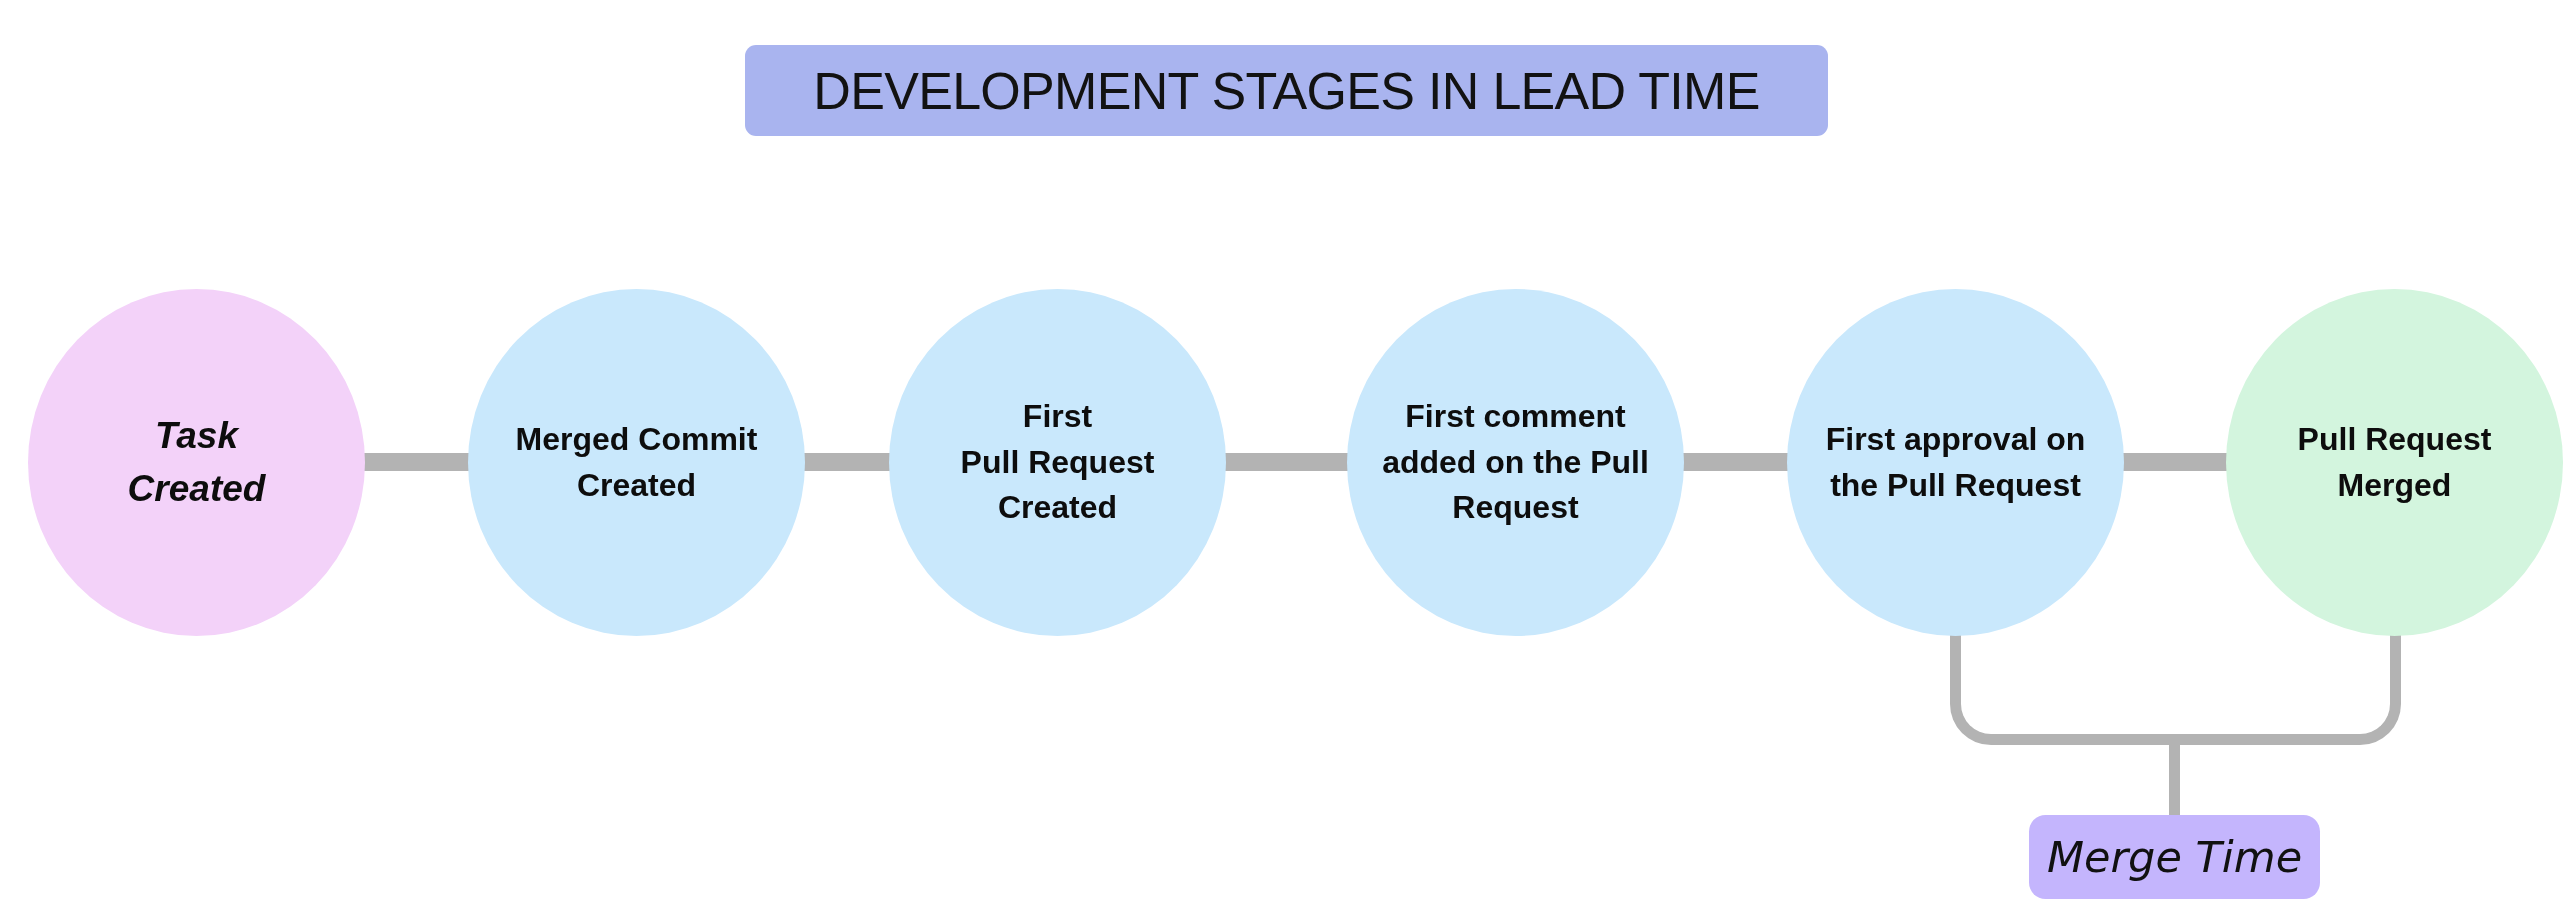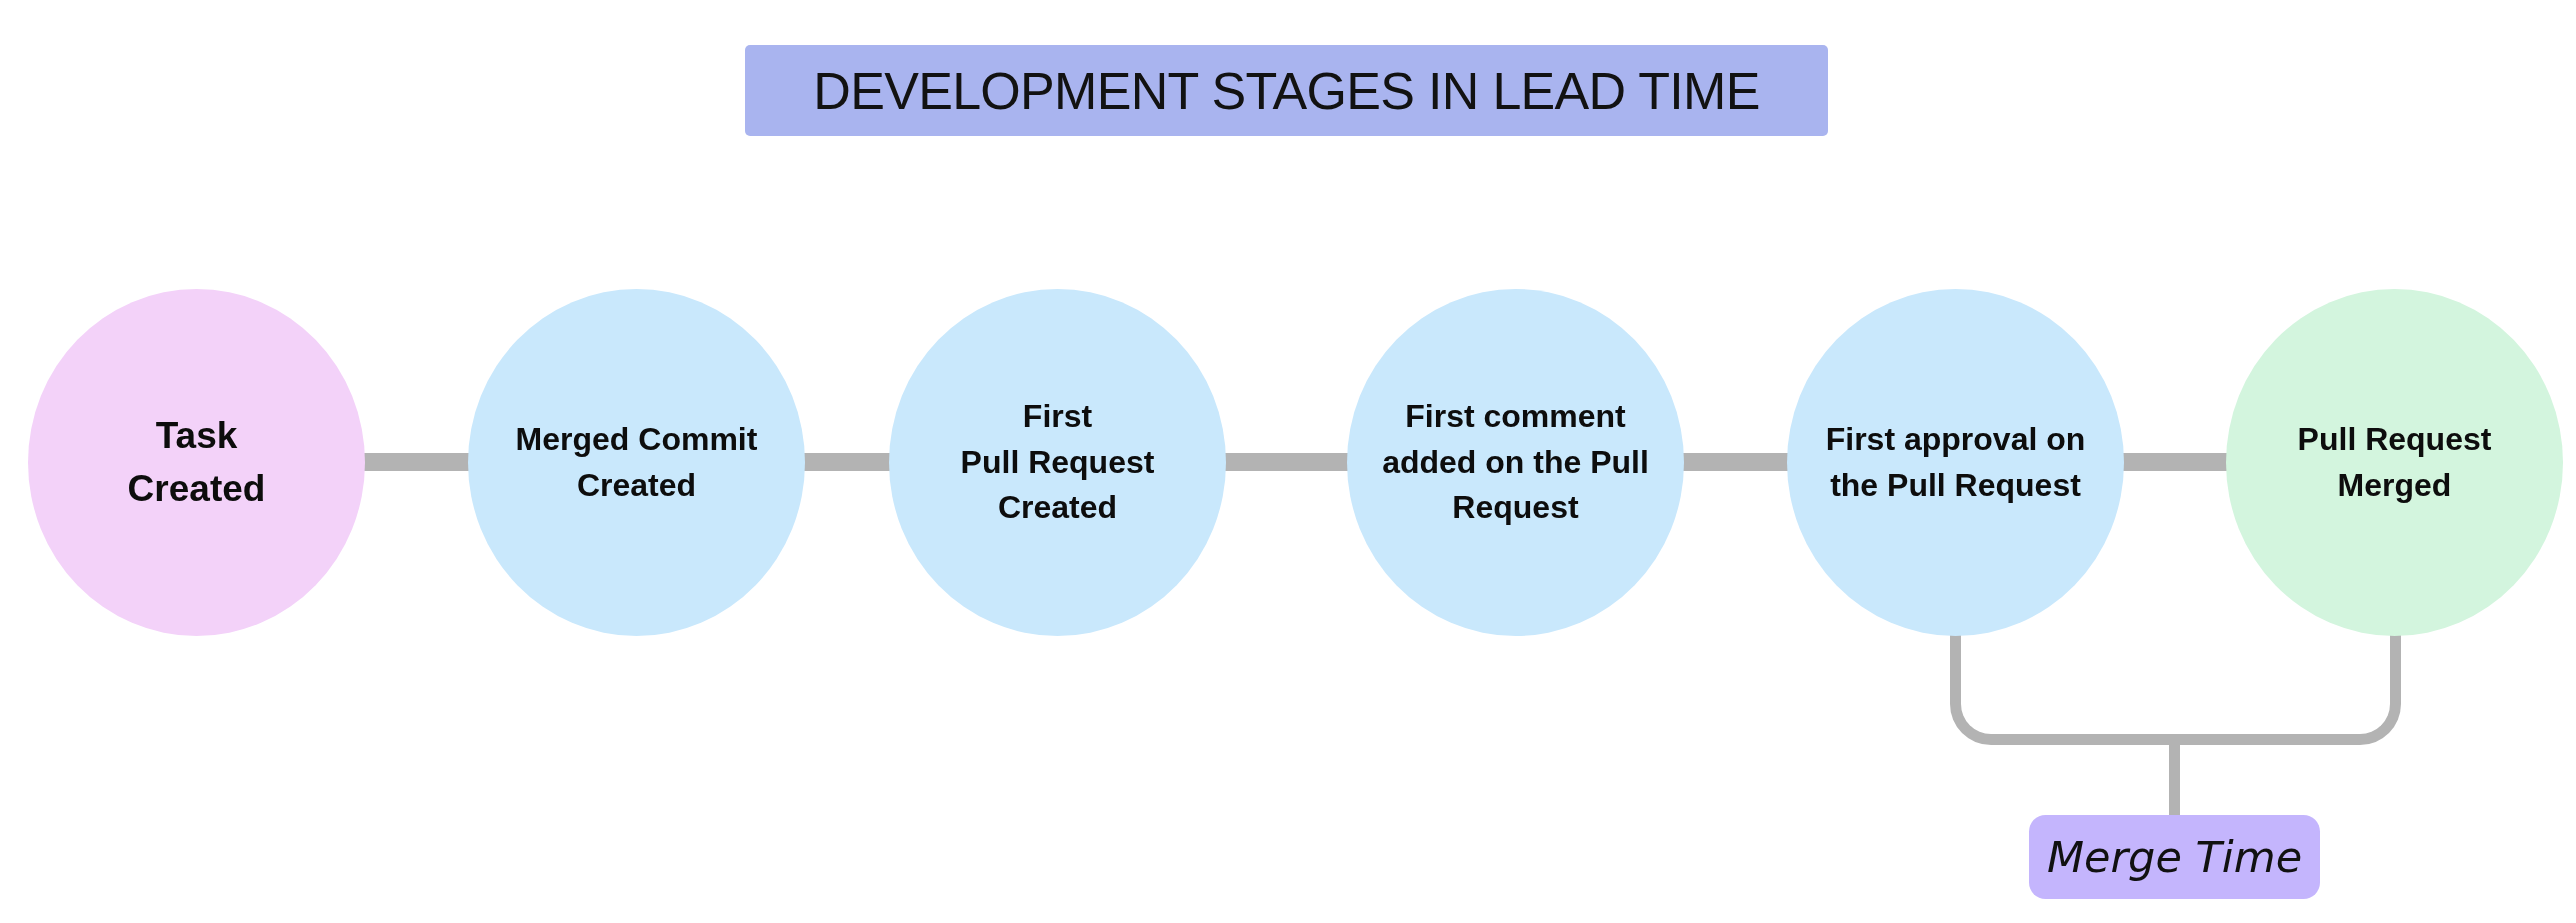--- a/index.html
+++ b/index.html
@@ -7,21 +7,21 @@
     position:relative;
     width:2576px; height:923px;
     background:#ffffff;
     font-family:"Liberation Sans", sans-serif;
     overflow:hidden;
   }
   .banner {
     position:absolute;
     left:745px; top:45px;
     width:1083px; height:91px;
-    border-radius:5px;
+    border-radius:11px;
     display:flex; align-items:center; justify-content:center;
     font-size:52px; font-weight:500; letter-spacing:-0.7px;
     color:#121212;
     z-index:3;
   }
   .connector {
     position:absolute;
     left:196px; top:453px;
     width:2198px; height:18px;
     z-index:1;
@@ -31,21 +31,21 @@
     top:289px;
     width:337px; height:347px;
     border-radius:50%;
     display:flex; align-items:center; justify-content:center;
     text-align:center;
     font-weight:700; font-size:32px; line-height:1.42;
     color:#0d0d0d;
     white-space:pre-line;
     z-index:2;
   }
-  .circle.start { font-size:37px; }
+  .circle.start { font-size:37px;font-style:italic; }
   .c1 { left:28px; }
   .c2 { left:468px; }
   .c3 { left:889px; }
   .c4 { left:1347px; }
   .c5 { left:1787px; }
   .c6 { left:2226px; }
   .bracket {
     position:absolute;
     left:1950px; top:629px;
     width:451px; height:116px;

